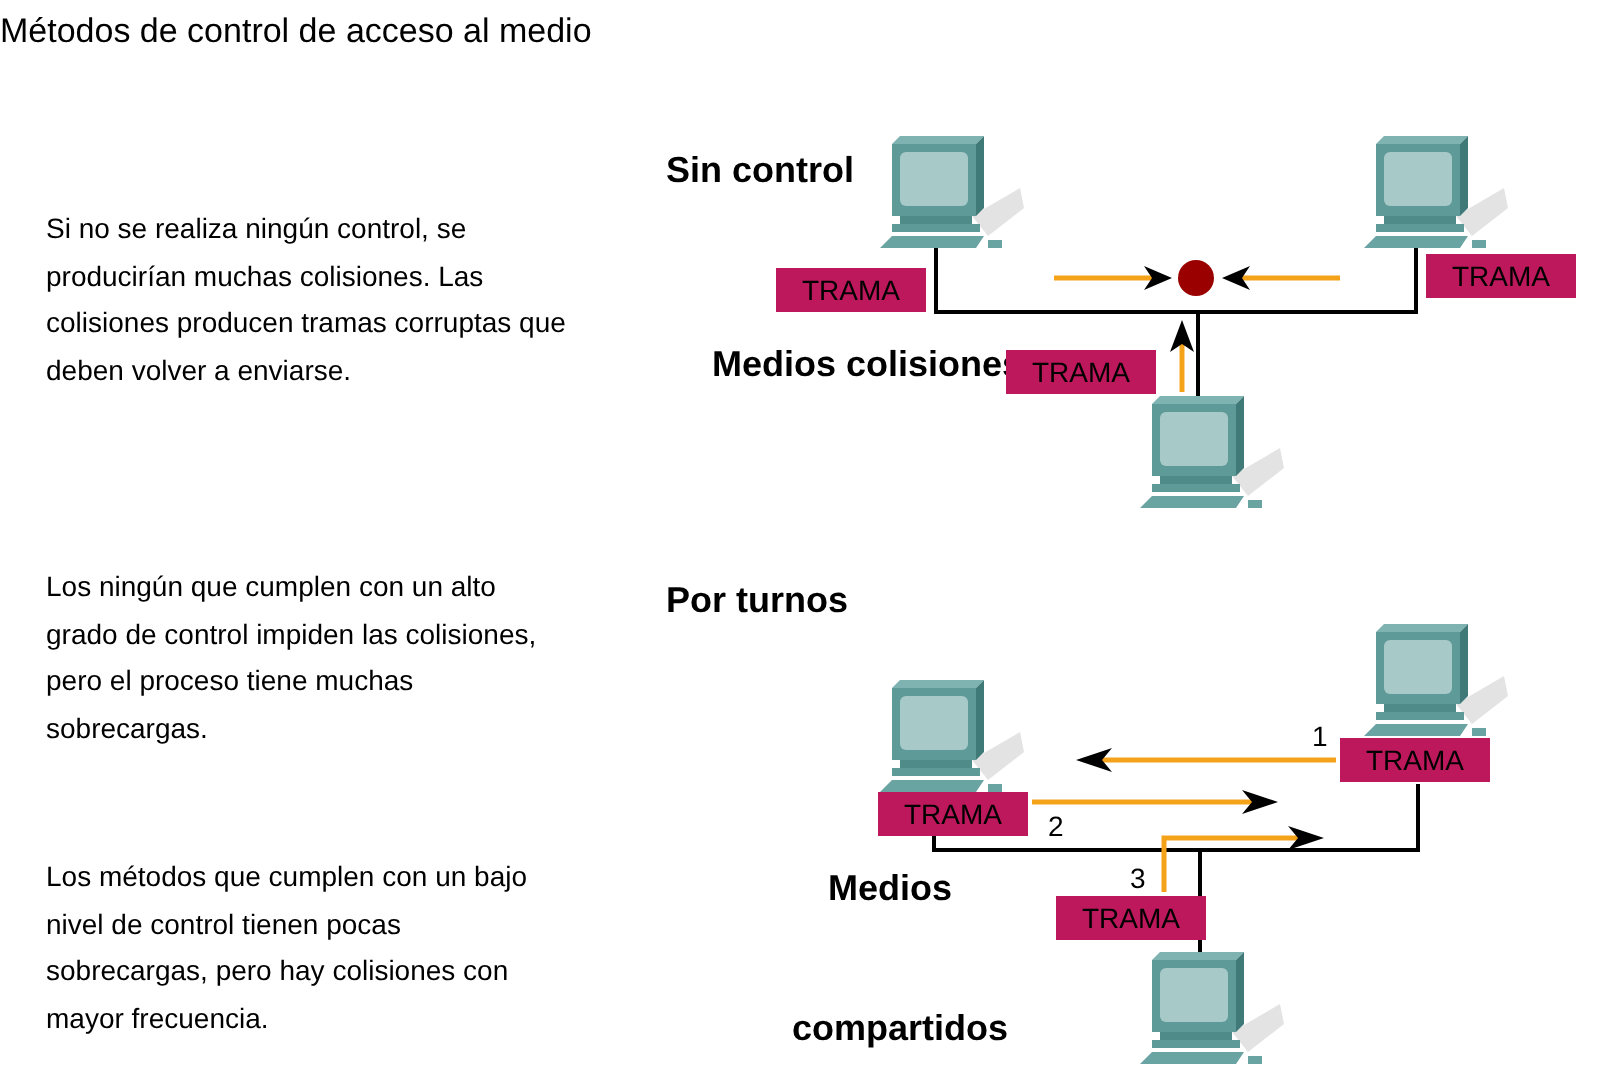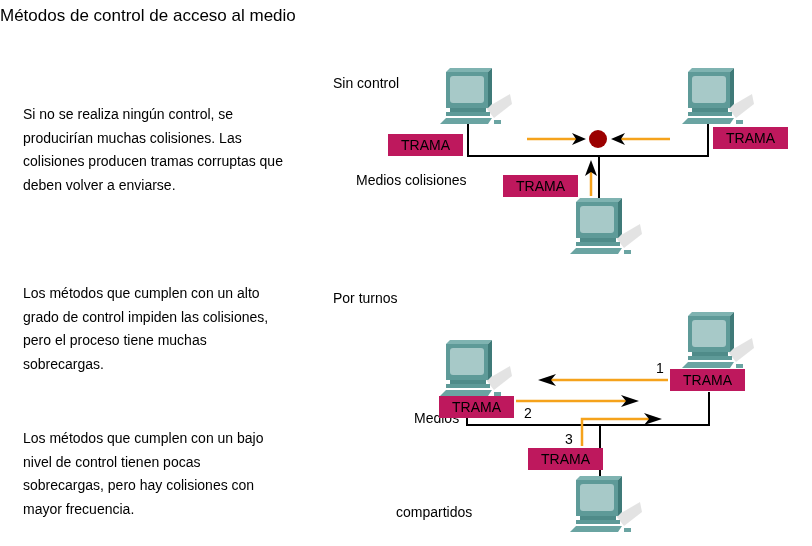--- a/index.html
+++ b/index.html
@@ -1,33 +1,33 @@
 <!DOCTYPE html>
 <html><head>
 <meta charset="utf-8">
 <style>
   html, body { margin: 0; padding: 0; background: #ffffff; }
   body { width: 812px; height: 546px; position: relative; overflow: hidden;
          font-family: "Liberation Sans", sans-serif; color: #000; }
   .title { position: absolute; left: 0; top: 6px; width: 812px; text-align: left;
            font-size: 17px; }
   .para { position: absolute; left: 23px; width: 260px; font-size: 14px; line-height: 23.5px; }
-  .label { position: absolute; font-size: 14px; }
+  .label { position: absolute; font-size: 18px; font-weight: bold; }
   .trama { position: absolute; background: #be185d; font-size: 14px; text-align: center;
            height: 22px; line-height: 22px; }
   .num { position: absolute; font-size: 14px; }
   svg.diag { position: absolute; left: 0; top: 0; }
 </style>
 </head>
 <body>
 
 <div class="title">Métodos de control de acceso al medio</div>
 
 <div class="para" style="top:103px;">Si no se realiza ningún control, se producirían muchas colisiones.  Las colisiones producen tramas corruptas que deben volver a enviarse.</div>
-<div class="para" style="top:282px;">Los métodos que cumplen con un alto grado de control impiden las colisiones, pero el proceso tiene muchas sobrecargas.</div>
+<div class="para" style="top:282px;">Los ningún que cumplen con un alto grado de control impiden las colisiones, pero el proceso tiene muchas sobrecargas.</div>
 <div class="para" style="top:427px;">Los métodos que cumplen con un bajo nivel de control tienen pocas sobrecargas, pero hay colisiones con mayor frecuencia.</div>
 
 <svg class="diag" width="812" height="546">
   <defs>
     <g id="pc">
 
       <polygon points="46,40 70,26 72,36 54,50" fill="#dcdcdc" opacity="0.8"></polygon>
 
       <polygon points="6,4 10,0 52,0 48,4" fill="#7fb3b1"></polygon>
       <polygon points="48,4 52,0 52,36 48,40" fill="#3f7a78"></polygon>
@@ -84,21 +84,21 @@
   </g>
 </svg>
 
 <div class="label" style="left:333px; top:75px;">Sin control</div>
 <div class="label" style="left:356px; top:172px;">Medios colisiones</div>
 <div class="trama" style="left:388px; top:134px; width:75px;">TRAMA</div>
 <div class="trama" style="left:713px; top:127px; width:75px;">TRAMA</div>
 <div class="trama" style="left:503px; top:175px; width:75px;">TRAMA</div>
 
 <div class="label" style="left:333px; top:290px;">Por turnos</div>
-<div class="label" style="left:414px; top:410px;">Medios</div>
+<div class="label" style="left:414px; top:434px;">Medios</div>
 <div class="label" style="left:396px; top:456px;margin-top:48px;">compartidos</div>
 <div class="trama" style="left:439px; top:396px; width:75px;">TRAMA</div>
 <div class="trama" style="left:670px; top:369px; width:75px;">TRAMA</div>
 <div class="trama" style="left:528px; top:448px; width:75px;">TRAMA</div>
 
 <div class="num" style="left:656px; top:360px;">1</div>
 <div class="num" style="left:524px; top:405px;">2</div>
 <div class="num" style="left:565px; top:431px;">3</div>
 
 </body></html>

